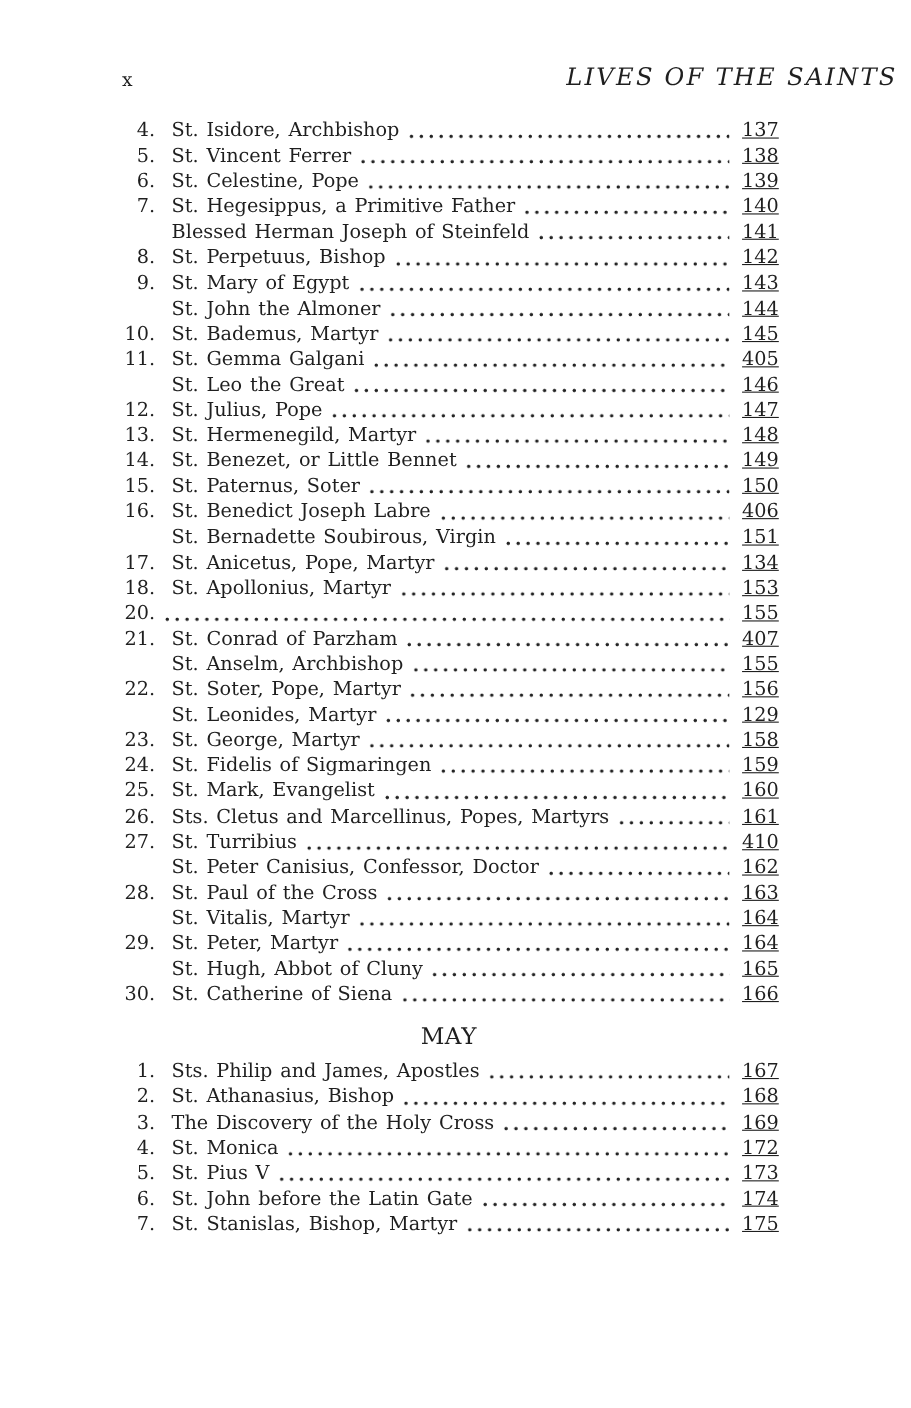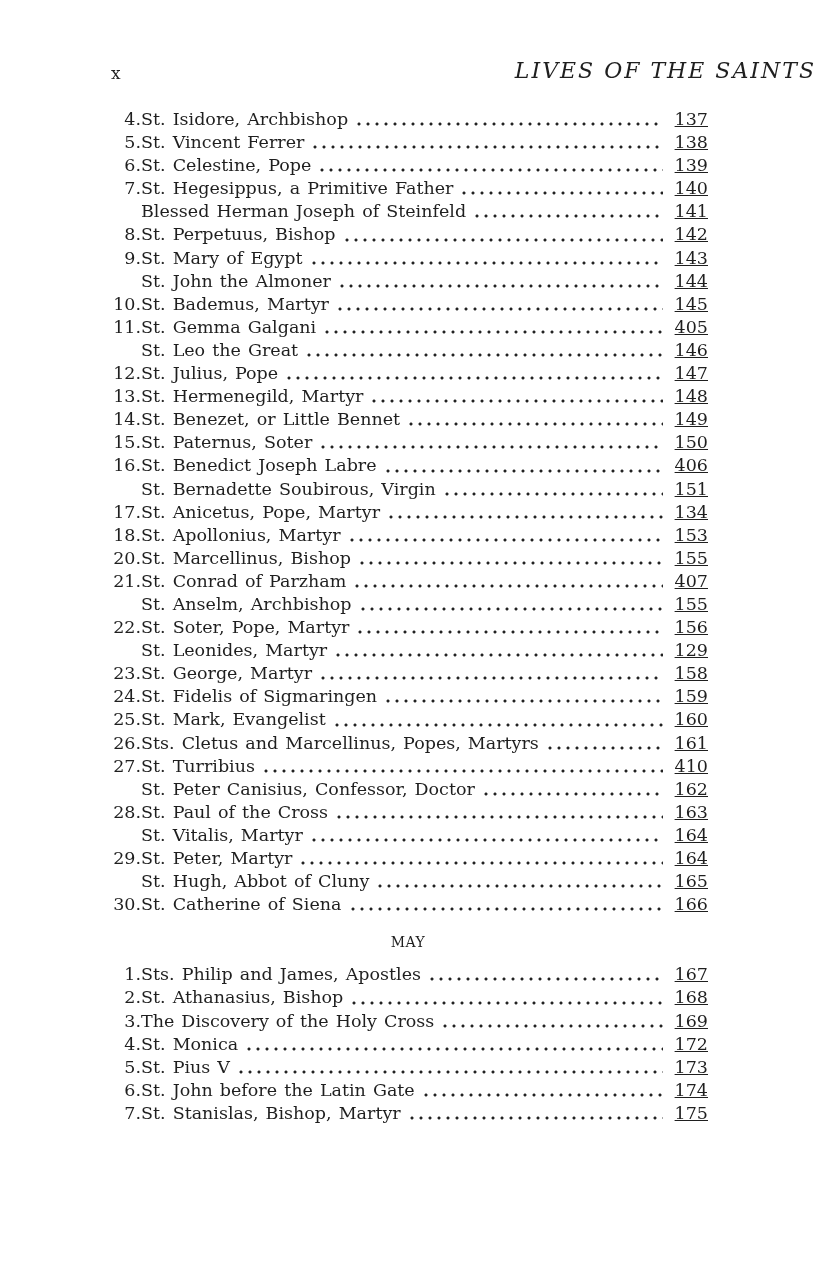--- a/index.html
+++ b/index.html
@@ -57,20 +57,21 @@
     white-space: nowrap;
     word-spacing: 1.5px;
   }
   .num {
     flex: none;
     width: 33px;
     text-align: right;
   }
   .title {
     flex: none;
+    margin-left: 15px;
   }
   .leader {
     flex: 1;
     align-self: flex-end;
     height: 4px;
     margin: 0 12px 5px 9px;
     background-image: radial-gradient(circle at 2px 2px, #222222 1.25px, rgba(0,0,0,0) 1.8px);
     background-size: 9px 4px;
     background-repeat: repeat-x;
     background-position: left bottom;
@@ -80,21 +81,21 @@
     flex: none;
     min-width: 32px;
     text-align: right;
     text-decoration: underline;
   }
   .month {
     margin: 15px 0 9px 0;
     height: 23.1px;
     line-height: 23.1px;
     text-align: center;
-    font-size: 14px;
+    font-size: 21px;
     font-weight: normal;
     letter-spacing: 0.5px;
   }
 </style>
 </head>
 <body>
 
 <div class="page">
   <div class="running-head">
     <span class="folio">x</span>
@@ -210,21 +211,20 @@
         <span class="pg">134</span>
       </div>
       <div class="row">
         <span class="num">18.</span>
         <span class="title">St. Apollonius, Martyr</span>
         <span class="leader"></span>
         <span class="pg">153</span>
       </div>
       <div class="row">
         <span class="num">20.</span>
-        <span class="title">St. Marcellinus, Bishop</span>
         <span class="leader"></span>
         <span class="pg">155</span>
       </div>
       <div class="row">
         <span class="num">21.</span>
         <span class="title">St. Conrad of Parzham</span>
         <span class="leader"></span>
         <span class="pg">407</span>
       </div>
       <div class="row">

